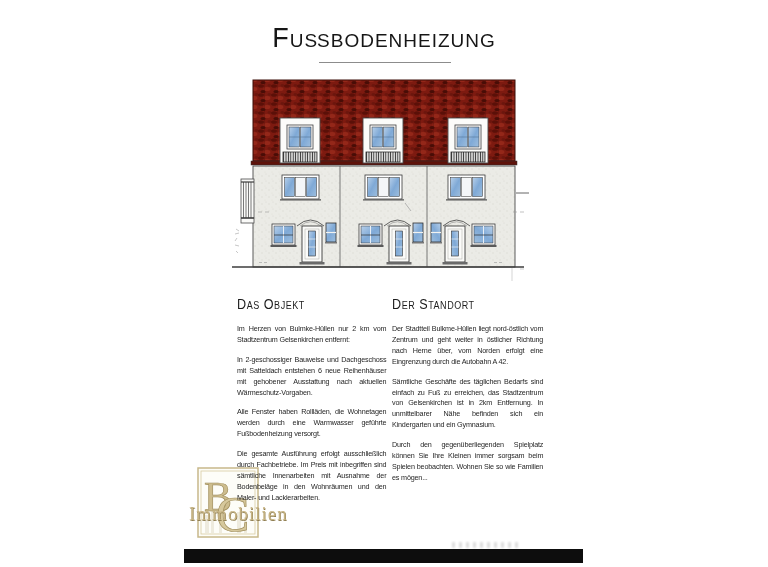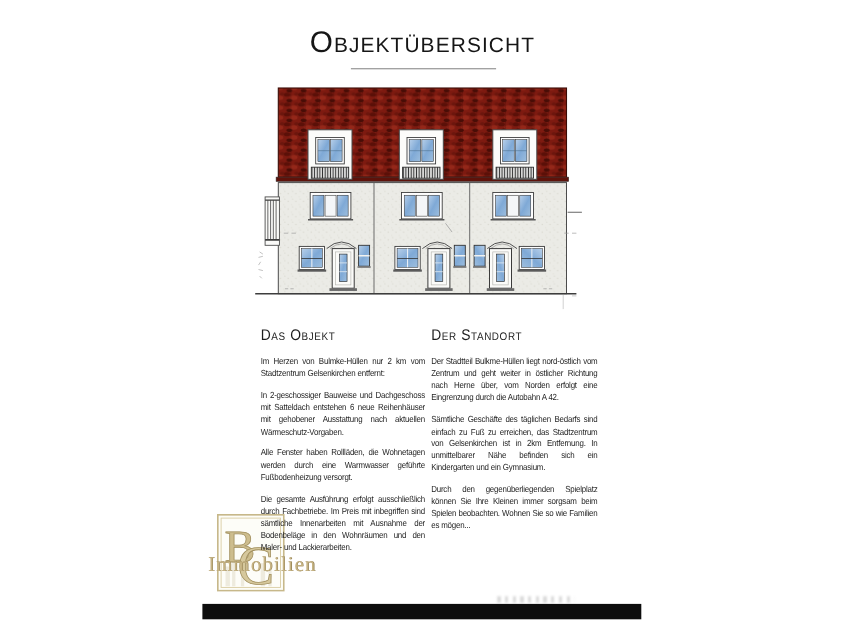--- a/index.html
+++ b/index.html
@@ -27,21 +27,21 @@
   
   .logo-box{position:absolute;left:197px;top:467px;width:62px;height:71px;z-index:2;}
   .logo-text{position:absolute;left:189px;top:503px;z-index:3;font-family:"Liberation Serif",serif;
          font-size:19px;letter-spacing:1px;color:#c6b383;text-shadow:0.5px 0.5px 0 #8f7d4f;}
 </style>
 </head>
 <body>
 
 <div class="page">
 
-  <div class="title">Objektübersicht</div>
+  <div class="title">Fußbodenheizung</div>
   <div class="title-underline"></div>
 
   <div class="drawing">
     <svg width="310" height="215" viewBox="0 0 310 215">
       <defs>
         <pattern id="roofTex" width="13" height="9" patternUnits="userSpaceOnUse">
           <rect width="13" height="9" fill="#7d1a10"></rect>
           <ellipse cx="3" cy="2" rx="3" ry="1.8" fill="#580e07" opacity="0.9"></ellipse>
           <ellipse cx="9" cy="5" rx="3.4" ry="2" fill="#9a2a1b" opacity="0.8"></ellipse>
           <ellipse cx="5" cy="7.5" rx="2.6" ry="1.6" fill="#400a05" opacity="0.85"></ellipse>

